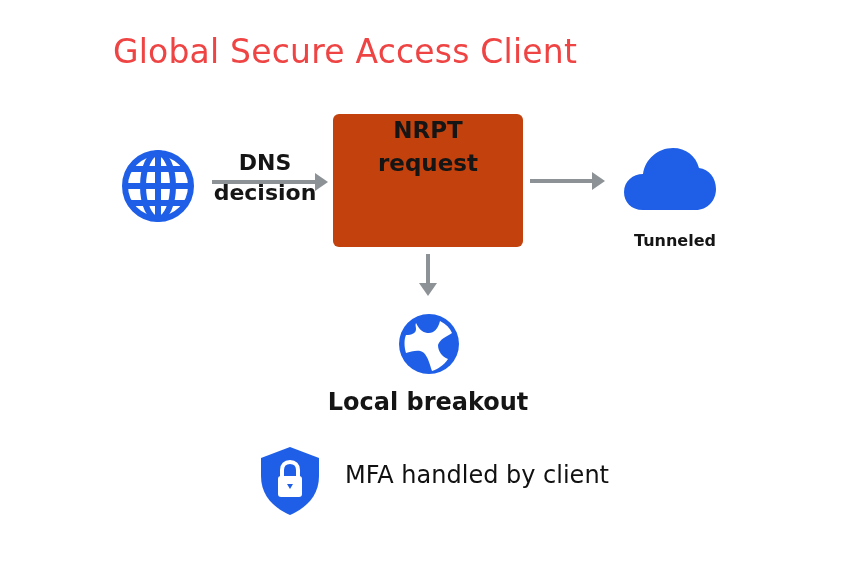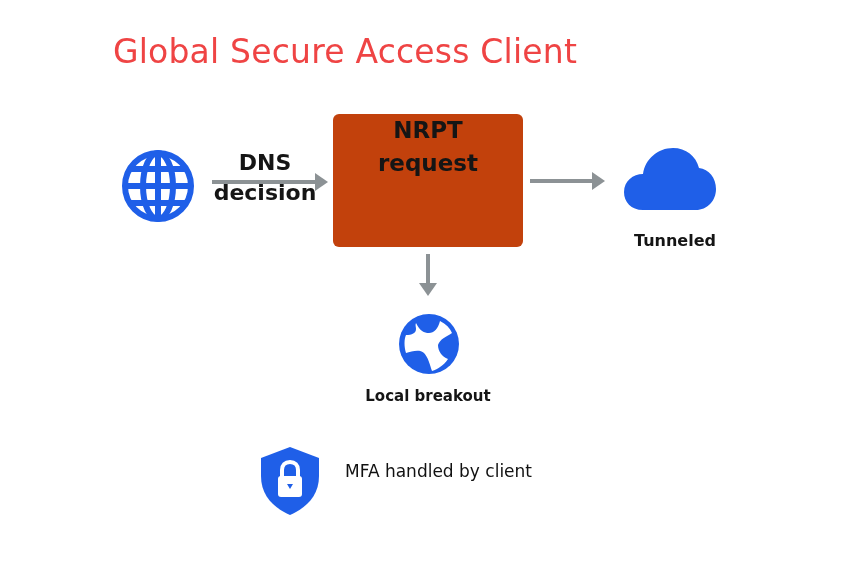--- a/index.html
+++ b/index.html
@@ -60,21 +60,21 @@
     .arrow-v::after {
       content: "";
       position: absolute;
       bottom: -12px; left: -7px;
       border-top: 13px solid #8c9295;
       border-left: 9px solid transparent;
       border-right: 9px solid transparent;
     }
     .mfa-text {
       left: 345px; top: 461px;
-      font-size: 17px;
+      font-size: 24px;
       font-weight: normal;
       color: #111;
     }
   </style>
 </head>
 <body>
 
 <div class="abs title">Global Secure Access Client</div>
 
 <div class="abs" style="left:121px; top:149px; width:74px; height:74px;">
@@ -112,21 +112,21 @@
 <div class="abs label" style="left:600px; top:230px; width:150px; font-size:16px;">Tunneled</div>
 
 <div class="abs arrow-v" style="left:426px; top:254px; height:30px;"></div>
 
 <div class="abs" style="left:398px; top:313px; width:62px; height:62px;">
   <svg width="62" height="62" viewBox="0 0 62 62">
     <circle cx="31" cy="31" r="30" fill="#1f5fe8"></circle>
     <path fill="#ffffff" d="M18 10 C22 18 26 20 31 20 C36 20 40 16 42 8 C48 11 52 15 54 20 C48 24 42 26 40 32 C40 38 44 44 50 46 C46 52 40 56 34 58 C32 52 30 44 26 40 C22 36 14 38 8 40 C6 34 6 26 8 22 C14 22 18 20 18 16 C18 14 17 12 18 10 Z"></path>
   </svg>
 </div>
-<div class="abs label" style="left:320px; top:386px; width:216px; font-size:15px;">Local breakout</div>
+<div class="abs label" style="left:320px; top:386px; width:216px; font-size:24px;">Local breakout</div>
 
 <div class="abs" style="left:259px; top:446px; width:62px; height:70px;">
   <svg width="62" height="70" viewBox="0 0 62 70">
     <path fill="#1f5fe8" d="M31 1 L60 12 L60 30 C60 50 47 62 31 69 C15 62 2 50 2 30 L2 12 Z"></path>
     <rect x="19" y="30" width="24" height="21" rx="3" fill="#ffffff"></rect>
     <path d="M23 31 L23 24 C23 19 26 16 31 16 C36 16 39 19 39 24 L39 31" fill="none" stroke="#ffffff" stroke-width="4"></path>
     <path d="M28 38 L34 38 L31 43 Z" fill="#1f5fe8"></path>
   </svg>
 </div>
 <div class="abs mfa-text">MFA handled by client</div>

